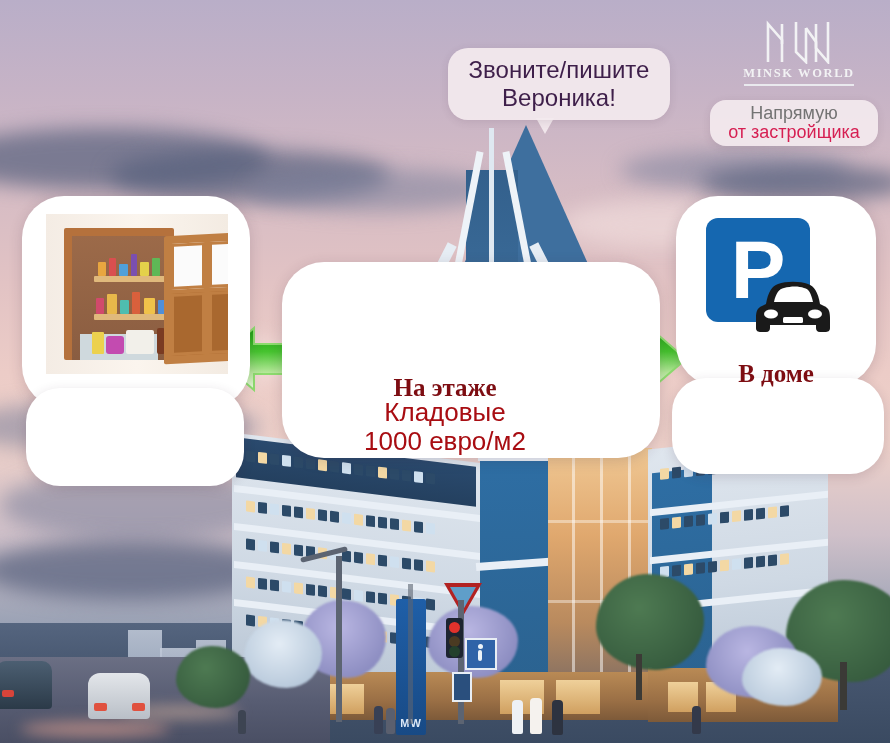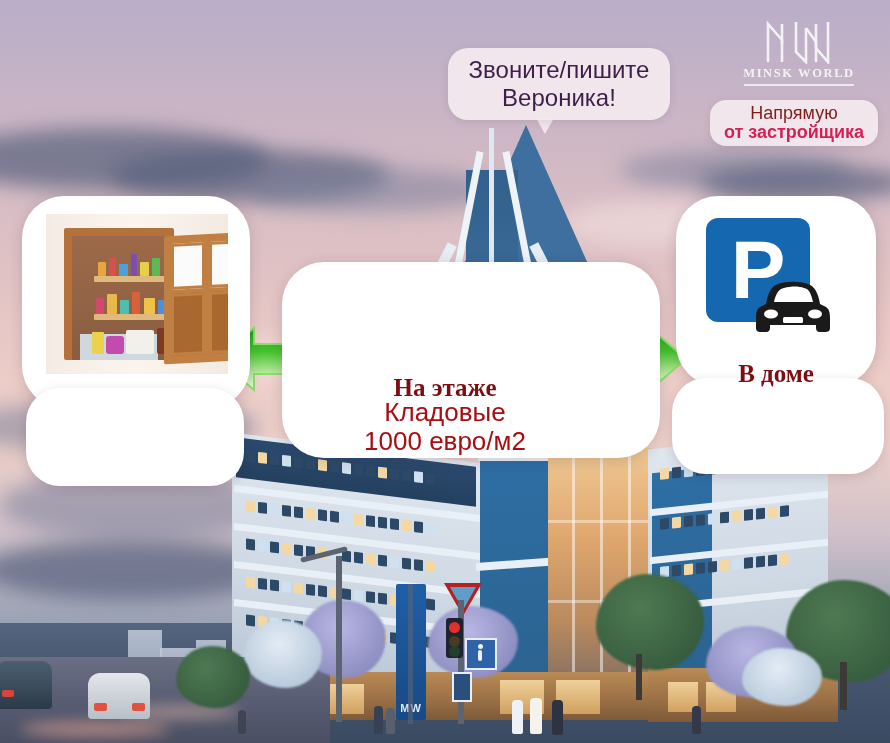--- a/index.html
+++ b/index.html
@@ -58,20 +58,21 @@
   .tree{position:absolute;border-radius:48% 52% 45% 55%/55% 48% 52% 45%;filter:blur(1.2px);}
   .tree-green{background:radial-gradient(circle at 40% 35%, #4e7a52, #2f5238);}
   .tree-lilac{background:radial-gradient(circle at 45% 35%, #b9b6e2, #7d7fb6);}
   .tree-white{background:radial-gradient(circle at 45% 35%, #e3ecf5, #a9bdd2);}
   .trunk{position:absolute;background:#3b3a36;}
 
   .lamp-pole{position:absolute;background:#5c6472;}
   .banner{
     position:absolute;background:linear-gradient(180deg,#1f5fa8,#184a85);
     border-radius:2px;
+    margin-top:15px;
   }
   .banner-mw{
     position:absolute;left:0;right:0;bottom:6px;text-align:center;
     color:#dce8f6;font-size:11px;font-weight:bold;letter-spacing:1px;
   }
   .sign-yield{
     position:absolute;width:0;height:0;
     border-left:19px solid transparent;border-right:19px solid transparent;
     border-top:33px solid #b22222;
   }
@@ -120,22 +121,22 @@
     font-family:"Liberation Serif", serif;margin-top:2px;
   }
   .logo-rule{height:1.5px;background:#e9e9ee;margin:3px 4px 0 4px;}
 
   .badge-direct{
     position:absolute;left:710px;top:100px;width:168px;height:46px;
     background:rgba(243,233,238,.93);border-radius:16px;
     display:flex;flex-direction:column;align-items:center;justify-content:center;
     box-shadow:0 2px 8px rgba(70,50,70,.12);
   }
-  .badge-l1{color:#7f1d1d;font-size:18px;line-height:1.05;}
-  .badge-l2{color:#d61f52;font-size:18px;line-height:1.05;font-weight:bold;}
+  .badge-l1{color:#737373;font-size:18px;line-height:1.05;}
+  .badge-l2{color:#d61f52;font-size:18px;line-height:1.05;}
 
   
   .card-center{left:282px;top:262px;width:378px;height:196px;}
   .center-txt{
     position:absolute;left:0;right:0;top:30px;text-align:center;
     color:#9c0b14;font-size:42px;line-height:1.22;
   }
   .left-title{
     position:absolute;left:0;right:0;top:374px;text-align:center;
     color:#7d0d12;font-size:25px;font-weight:bold;

